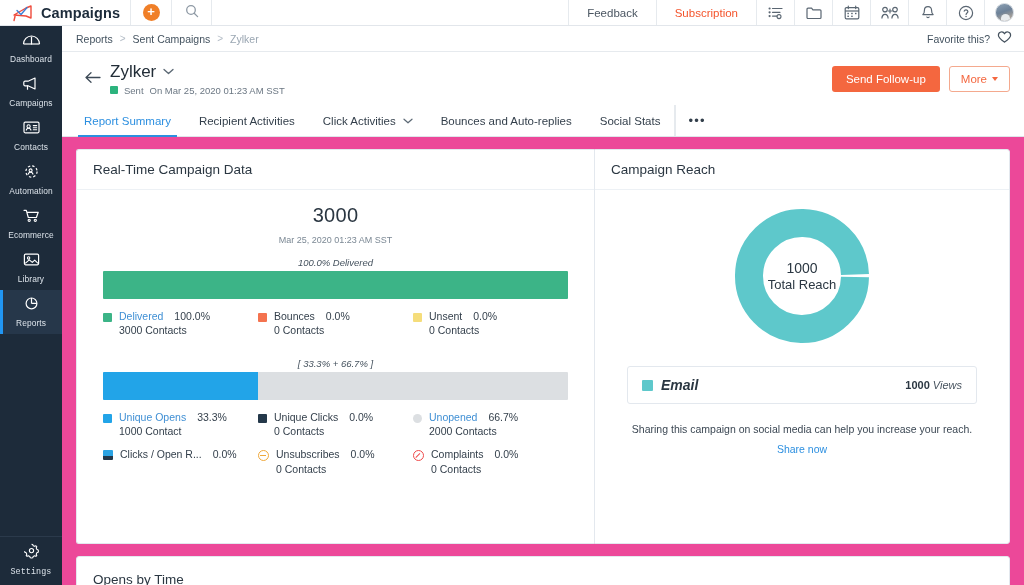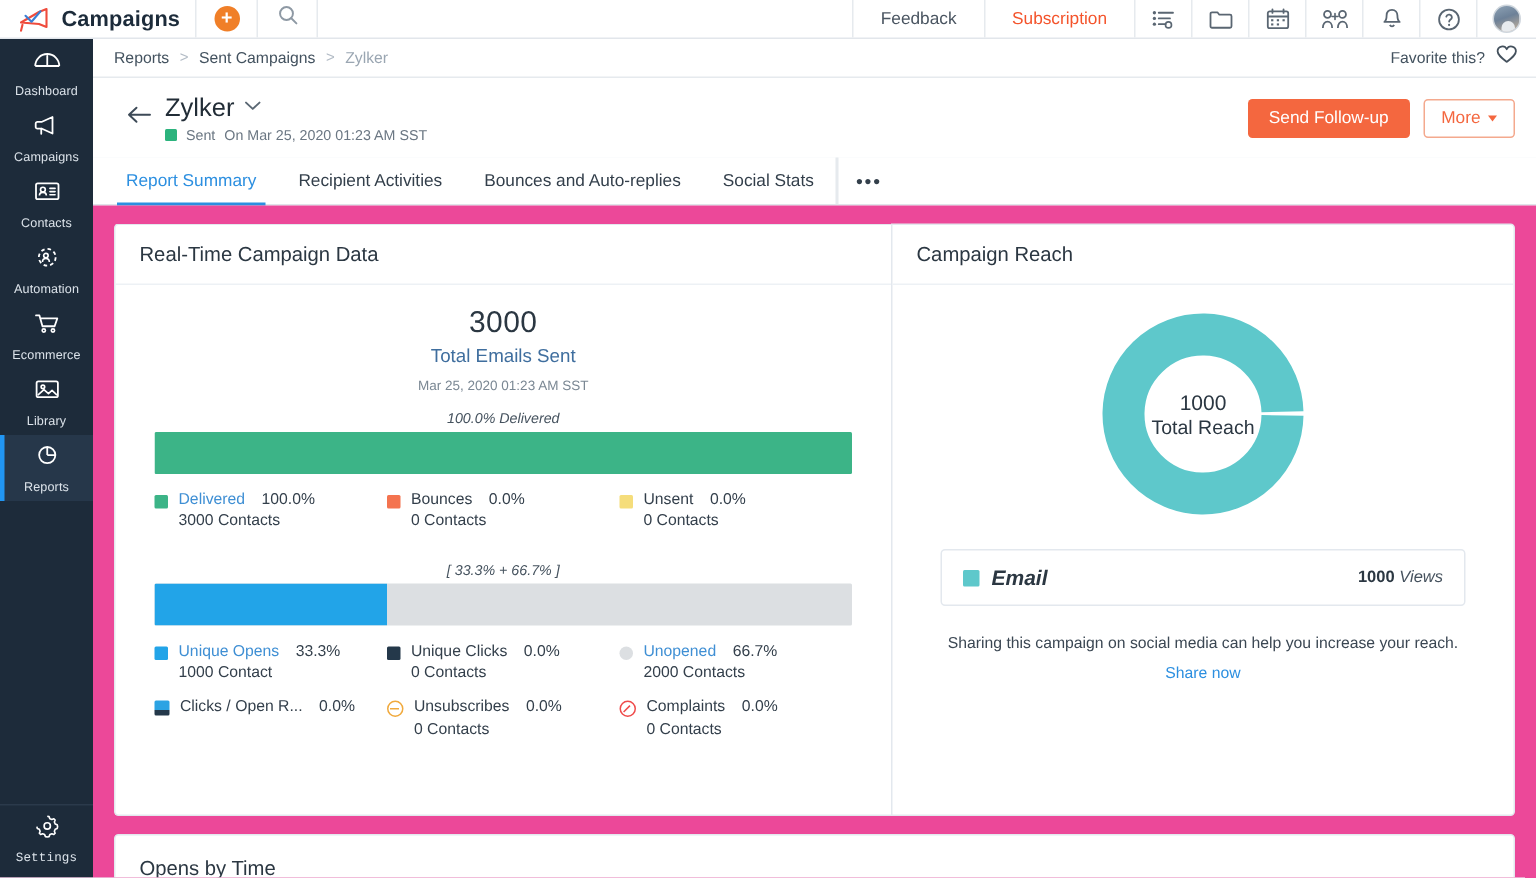--- a/index.html
+++ b/index.html
@@ -410,38 +410,45 @@
   </div>
 
   <div class="tabs">
     <div class="tab active">
       <span>Report Summary</span>
     </div>
     <div class="tab">
       <span>Recipient Activities</span>
     </div>
     <div class="tab">
+      <span>Click Activities</span>
+      <span class="tcaret">
+        <svg width="10" height="6" viewBox="0 0 10 6">
+            <path d="M1 1.2 L5 4.8 L9 1.2" fill="none" stroke="#5b6874" stroke-width="1.2" stroke-linecap="round" stroke-linejoin="round"></path>
+          </svg>
+      </span>
+    </div>
+    <div class="tab">
       <span>Bounces and Auto-replies</span>
     </div>
     <div class="tab" style="border-right:1px solid #e6eaee;">
       <span>Social Stats</span>
     </div>
     <div class="tab-more">•••</div>
   </div>
 
   <div class="content">
     <div class="panels">
 
       <div class="panel panel-left">
         <div class="panel-head">
           <span class="panel-title">Real-Time Campaign Data</span>
         </div>
         <div class="lp-body">
           <div class="total-num">3000</div>
-          <div class="total-label">Total Emails Sent</div>
           <div class="total-date">Mar 25, 2020 01:23 AM SST</div>
 
           <div class="bar-caption">100.0% Delivered</div>
           <div class="bar-track">
             <div class="bar-fill" id="deliveredFill" style="width: 100%; background: rgb(60, 180, 135);"></div>
           </div>
           <div class="legend-grid">
             <div class="legend-col">
               <div class="legend-row">
                 <span class="swatch" id="swDelivered" style="background: rgb(60, 180, 135);"></span>

